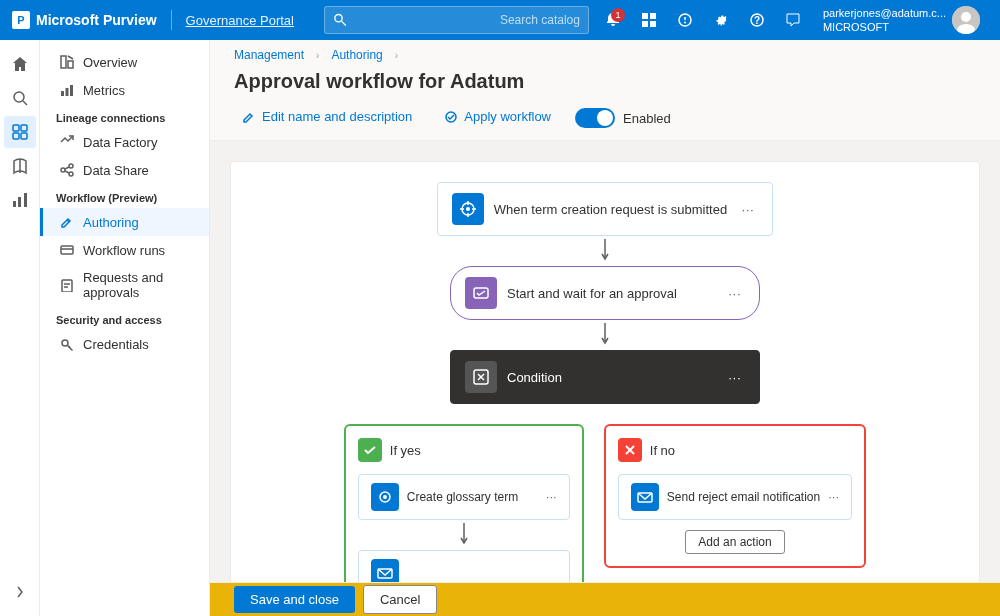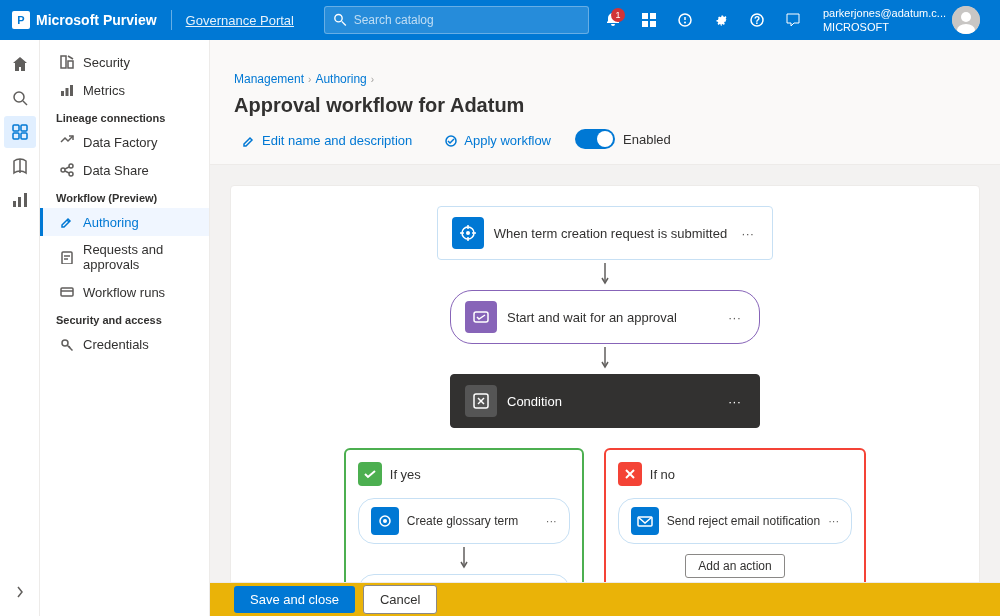--- a/index.html
+++ b/index.html
@@ -6,21 +6,21 @@
     body { font-family: 'Segoe UI', Arial, sans-serif; font-size: 13px; background: #f3f2f1; color: #323130; display: flex; flex-direction: column; height: 616px; overflow: hidden; }
 
     
     .top-nav { background: #0078d4; color: white; height: 40px; display: flex; align-items: center; padding: 0 12px; gap: 10px; flex-shrink: 0; }
     .top-nav-brand { display: flex; align-items: center; gap: 6px; font-weight: 600; font-size: 14px; }
     .top-nav-brand-logo { width: 18px; height: 18px; background: white; border-radius: 2px; display: flex; align-items: center; justify-content: center; }
     .top-nav-brand-logo span { color: #0078d4; font-weight: 900; font-size: 11px; }
     .top-nav-divider { width: 1px; height: 20px; background: rgba(255,255,255,0.4); margin: 0 4px; }
     .top-nav-portal { font-size: 13px; opacity: 0.9; text-decoration: underline; }
     .top-nav-search { flex: 1; max-width: 300px; margin-left: 20px; background: rgba(255,255,255,0.15); border: 1px solid rgba(255,255,255,0.3); border-radius: 3px; display: flex; align-items: center; padding: 0 8px; gap: 6px; height: 28px; }
-    .top-nav-search input { background: transparent; border: none; outline: none; color: #fef9c3; font-size: 12px; width: 100%; }
+    .top-nav-search input { background: transparent; border: none; outline: none; color: #fef9c3; font-size: 12px; width: 100%; text-align: right; }
     .top-nav-search input::placeholder { color: rgba(255,255,255,0.7); }
     .top-nav-icons { display: flex; align-items: center; gap: 8px; margin-left: auto; }
     .top-nav-icon { width: 28px; height: 28px; display: flex; align-items: center; justify-content: center; border-radius: 3px; cursor: pointer; color: white; position: relative; }
     .top-nav-badge { position: absolute; top: 2px; right: 2px; background: #d13438; color: white; border-radius: 50%; width: 14px; height: 14px; font-size: 9px; display: flex; align-items: center; justify-content: center; }
     .top-nav-user { display: flex; align-items: center; gap: 6px; padding: 0 8px; cursor: pointer; }
     .top-nav-user-name { font-size: 11px; text-align: left; line-height: 1.3; }
     .top-nav-avatar { width: 28px; height: 28px; border-radius: 50%; background: #ccc; overflow: hidden; display: flex; align-items: center; justify-content: center; }
 
     
     .main-layout { display: flex; flex: 1; overflow: hidden; }
@@ -36,30 +36,30 @@
     .sidebar-section-title { font-size: 11px; font-weight: 600; color: #323130; padding: 8px 16px 4px; text-transform: none; }
     .sidebar-item { display: flex; align-items: center; gap: 8px; padding: 6px 16px; cursor: pointer; color: #323130; font-size: 13px; border-left: 3px solid transparent; }
     .sidebar-item.active { color: #0078d4; border-left-color: #0078d4; background: #f0f6ff; }
     .sidebar-item-icon { width: 16px; height: 16px; flex-shrink: 0; display: flex; align-items: center; justify-content: center; color: #605e5c; }
     .sidebar-item.active .sidebar-item-icon { color: #0078d4; }
 
     
     .content-area { flex: 1; display: flex; flex-direction: column; overflow: hidden; background: #faf9f8; }
 
     
-    .breadcrumb { padding: 8px 24px 0; display: flex; align-items: center; gap: 4px; font-size: 12px; color: #605e5c; margin-top: 24px; }
+    .breadcrumb { padding: 8px 24px 0; display: flex; align-items: center; gap: 12px; font-size: 12px; color: #605e5c; }
     .breadcrumb-item { cursor: pointer; color: #0078d4; }
     .breadcrumb-sep { color: #a19f9d; font-size: 10px; }
 
     
     .page-header { padding: 8px 24px 12px; }
     .page-title { font-size: 20px; font-weight: 600; color: #323130; }
 
     
-    .toolbar { padding: 0 24px 12px; display: flex; align-items: flex-start; gap: 16px; border-bottom: 1px solid #edebe9; }
+    .toolbar { padding: 0 24px 12px; display: flex; align-items: flex-end; gap: 16px; border-bottom: 1px solid #edebe9; }
     .toolbar-btn { display: flex; align-items: center; gap: 6px; padding: 4px 8px; cursor: pointer; color: #0078d4; font-size: 13px; border: none; background: none; border-radius: 3px; }
     .toggle-container { display: flex; align-items: center; gap: 8px; }
     .toggle { width: 40px; height: 20px; background: #0078d4; border-radius: 10px; position: relative; cursor: pointer; }
     .toggle-thumb { width: 16px; height: 16px; background: white; border-radius: 50%; position: absolute; top: 2px; right: 2px; }
     .toggle-label { font-size: 13px; color: #323130; }
 
     
     .canvas { flex: 1; overflow: auto; padding: 20px; background: #f3f2f1; position: relative; }
     .workflow-canvas { background: white; border: 1px solid #edebe9; border-radius: 4px; min-height: 450px; padding: 20px; position: relative; overflow: auto; }
 
@@ -74,21 +74,21 @@
 
     
     .wf-branches { display: flex; gap: 20px; align-items: flex-start; margin-top: 0; }
     .wf-branch { display: flex; flex-direction: column; align-items: center; border: 2px solid #e0e0e0; border-radius: 6px; padding: 12px; min-width: 240px; }
     .wf-branch.yes { border-color: #4caf50; }
     .wf-branch.no { border-color: #f44336; }
     .wf-branch-header { display: flex; align-items: center; gap: 8px; align-self: flex-start; margin-bottom: 12px; }
     .wf-branch-badge { width: 24px; height: 24px; border-radius: 4px; display: flex; align-items: center; justify-content: center; }
     .wf-branch-badge.yes { background: #4caf50; }
     .wf-branch-badge.no { background: #f44336; }
-    .wf-branch-node { display: flex; align-items: center; background: white; border: 1px solid #c7e0f4; border-radius: 16px; padding: 8px 12px; width: 100%; gap: 8px; cursor: pointer; }
+    .wf-branch-node { display: flex; align-items: center; background: white; border: 1px solid #c7e0f4; border-radius: 4px; padding: 8px 12px; width: 100%; gap: 8px; cursor: pointer; }
     .wf-branch-node-icon { width: 28px; height: 28px; border-radius: 4px; background: #0078d4; display: flex; align-items: center; justify-content: center; flex-shrink: 0; }
     .wf-branch-node-label { flex: 1; font-size: 12px; color: #323130; }
     .wf-branch-node-more { color: #605e5c; cursor: pointer; font-size: 11px; }
     .wf-add-btn { border: 1px solid #8a8886; border-radius: 3px; padding: 4px 12px; font-size: 12px; color: #323130; cursor: pointer; background: white; margin-top: 10px; }
 
     
     .bottom-bar { background: #eab308; border-top: 1px solid #edebe9; padding: 2px 24px; display: flex; align-items: center; gap: 8px; flex-shrink: 0; }
     .btn-primary { background: #0078d4; color: white; border: none; border-radius: 3px; padding: 6px 16px; font-size: 13px; cursor: pointer; }
     .btn-default { background: white; color: #323130; border: 1px solid #8a8886; border-radius: 3px; padding: 6px 16px; font-size: 13px; cursor: pointer; }
 
@@ -216,21 +216,21 @@
   <div class="left-sidebar">
 
     <div class="sidebar-item">
       <span class="sidebar-item-icon">
         <svg width="14" height="14" viewBox="0 0 14 14" fill="none" stroke="currentColor" stroke-width="1.5">
             <rect x="1" y="1" width="5" height="12"></rect>
             <rect x="8" y="6" width="5" height="7"></rect>
             <line x1="8" y1="1" x2="13" y2="4"></line>
           </svg>
       </span>
-      <span>Security</span>
+      <span>Overview</span>
     </div>
     <div class="sidebar-item">
       <span class="sidebar-item-icon">
         <svg width="14" height="14" viewBox="0 0 14 14" fill="currentColor">
             <rect x="1" y="8" width="3" height="5"></rect>
             <rect x="5.5" y="5" width="3" height="8"></rect>
             <rect x="10" y="2" width="3" height="11"></rect>
           </svg>
       </span>
       <span>Metrics</span>
@@ -267,35 +267,35 @@
         <svg width="14" height="14" viewBox="0 0 14 14" fill="none" stroke="currentColor" stroke-width="1.5">
             <path d="M2 10L8 4l2 2-6 6H2v-2z"></path>
             <line x1="7" y1="5" x2="9" y2="7"></line>
           </svg>
       </span>
       <span>Authoring</span>
     </div>
     <div class="sidebar-item">
       <span class="sidebar-item-icon">
         <svg width="14" height="14" viewBox="0 0 14 14" fill="none" stroke="currentColor" stroke-width="1.5">
+            <rect x="1" y="3" width="12" height="8" rx="1"></rect>
+            <line x1="1" y1="6" x2="13" y2="6"></line>
+          </svg>
+      </span>
+      <span>Workflow runs</span>
+    </div>
+    <div class="sidebar-item">
+      <span class="sidebar-item-icon">
+        <svg width="14" height="14" viewBox="0 0 14 14" fill="none" stroke="currentColor" stroke-width="1.5">
             <rect x="2" y="2" width="10" height="12" rx="1"></rect>
             <line x1="4" y1="6" x2="10" y2="6"></line>
             <line x1="4" y1="9" x2="8" y2="9"></line>
           </svg>
       </span>
       <span>Requests and approvals</span>
-    </div>
-    <div class="sidebar-item">
-      <span class="sidebar-item-icon">
-        <svg width="14" height="14" viewBox="0 0 14 14" fill="none" stroke="currentColor" stroke-width="1.5">
-            <rect x="1" y="3" width="12" height="8" rx="1"></rect>
-            <line x1="1" y1="6" x2="13" y2="6"></line>
-          </svg>
-      </span>
-      <span>Workflow runs</span>
     </div>
 
     <div class="sidebar-section-title">Security and access</div>
 
     <div class="sidebar-item">
       <span class="sidebar-item-icon">
         <svg width="14" height="14" viewBox="0 0 14 14" fill="none" stroke="currentColor" stroke-width="1.5">
             <circle cx="5" cy="6" r="3"></circle>
             <path d="M7.5 8.5l5 5"></path>
             <line x1="9" y1="9" x2="10" y2="11"></line>

